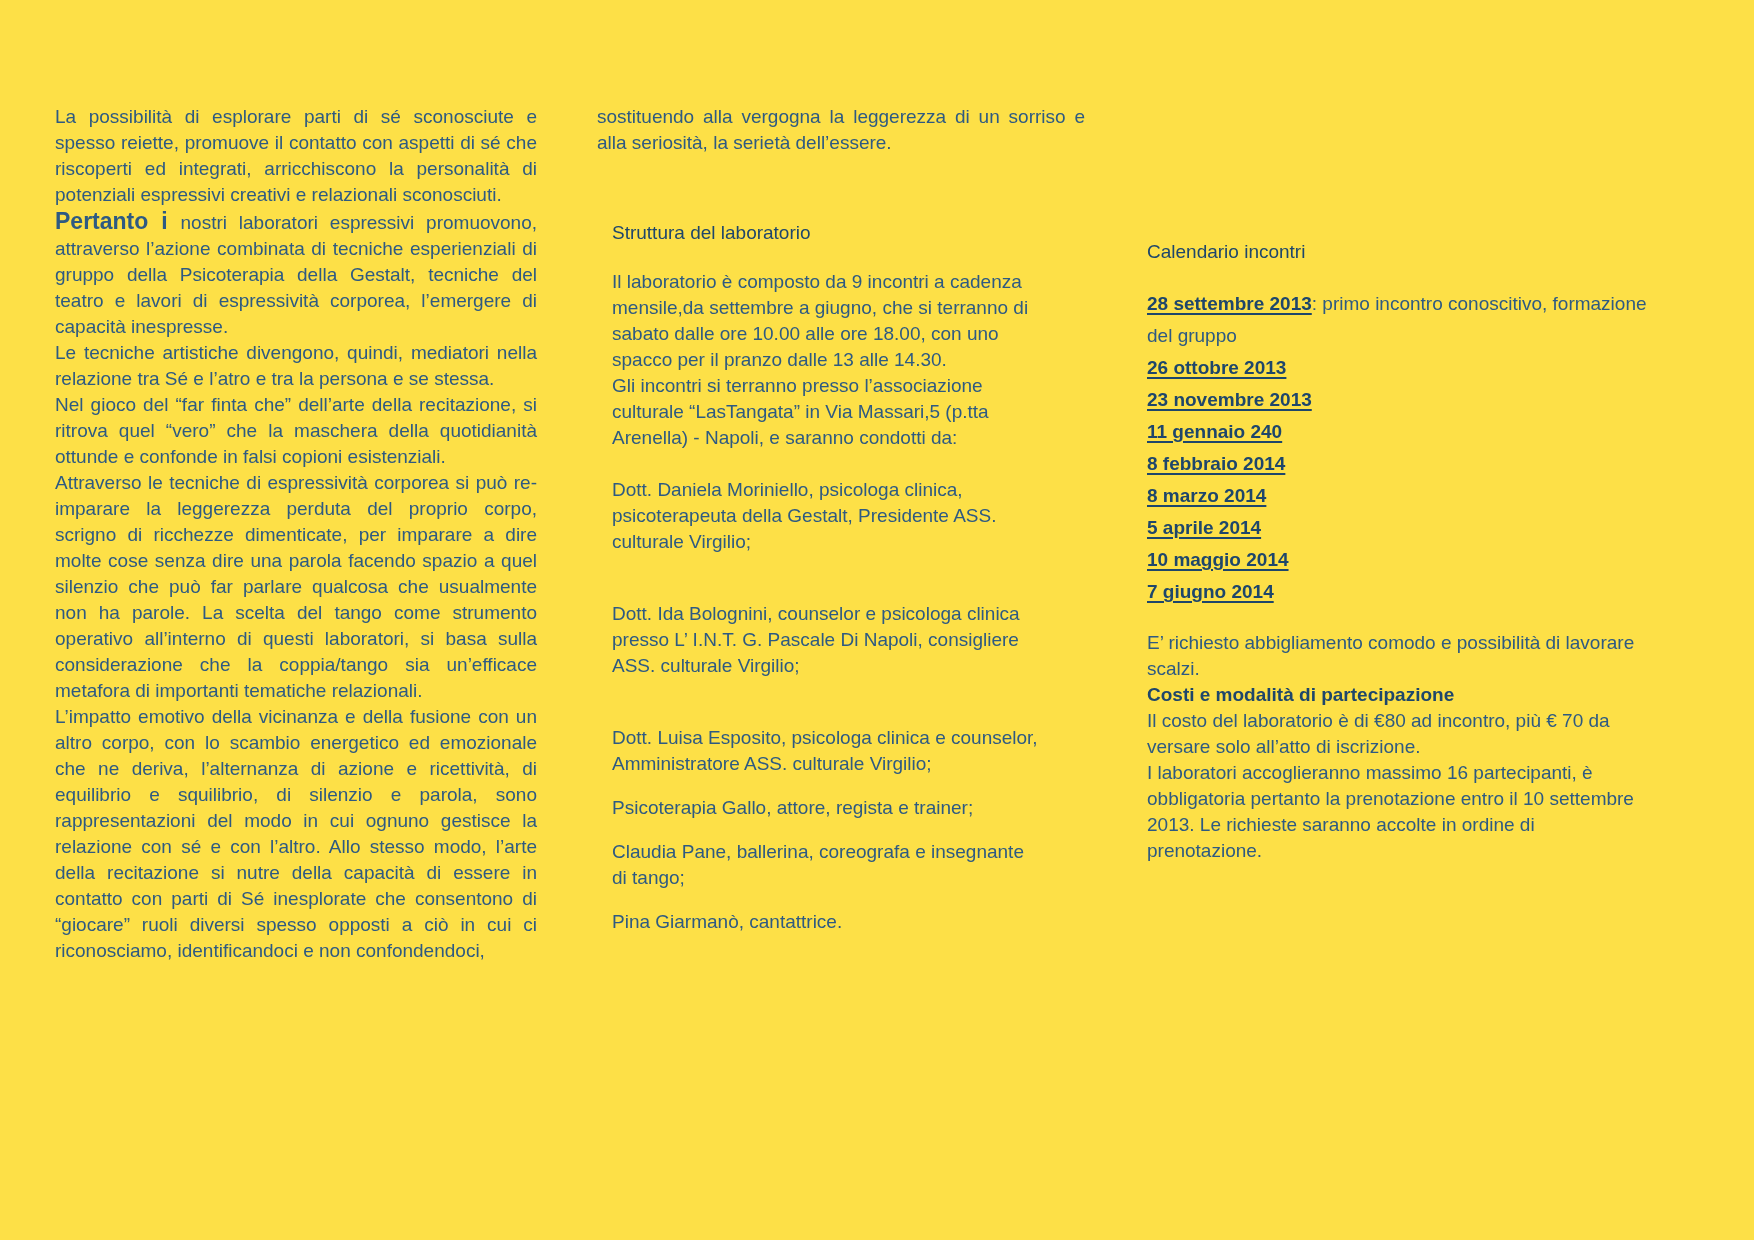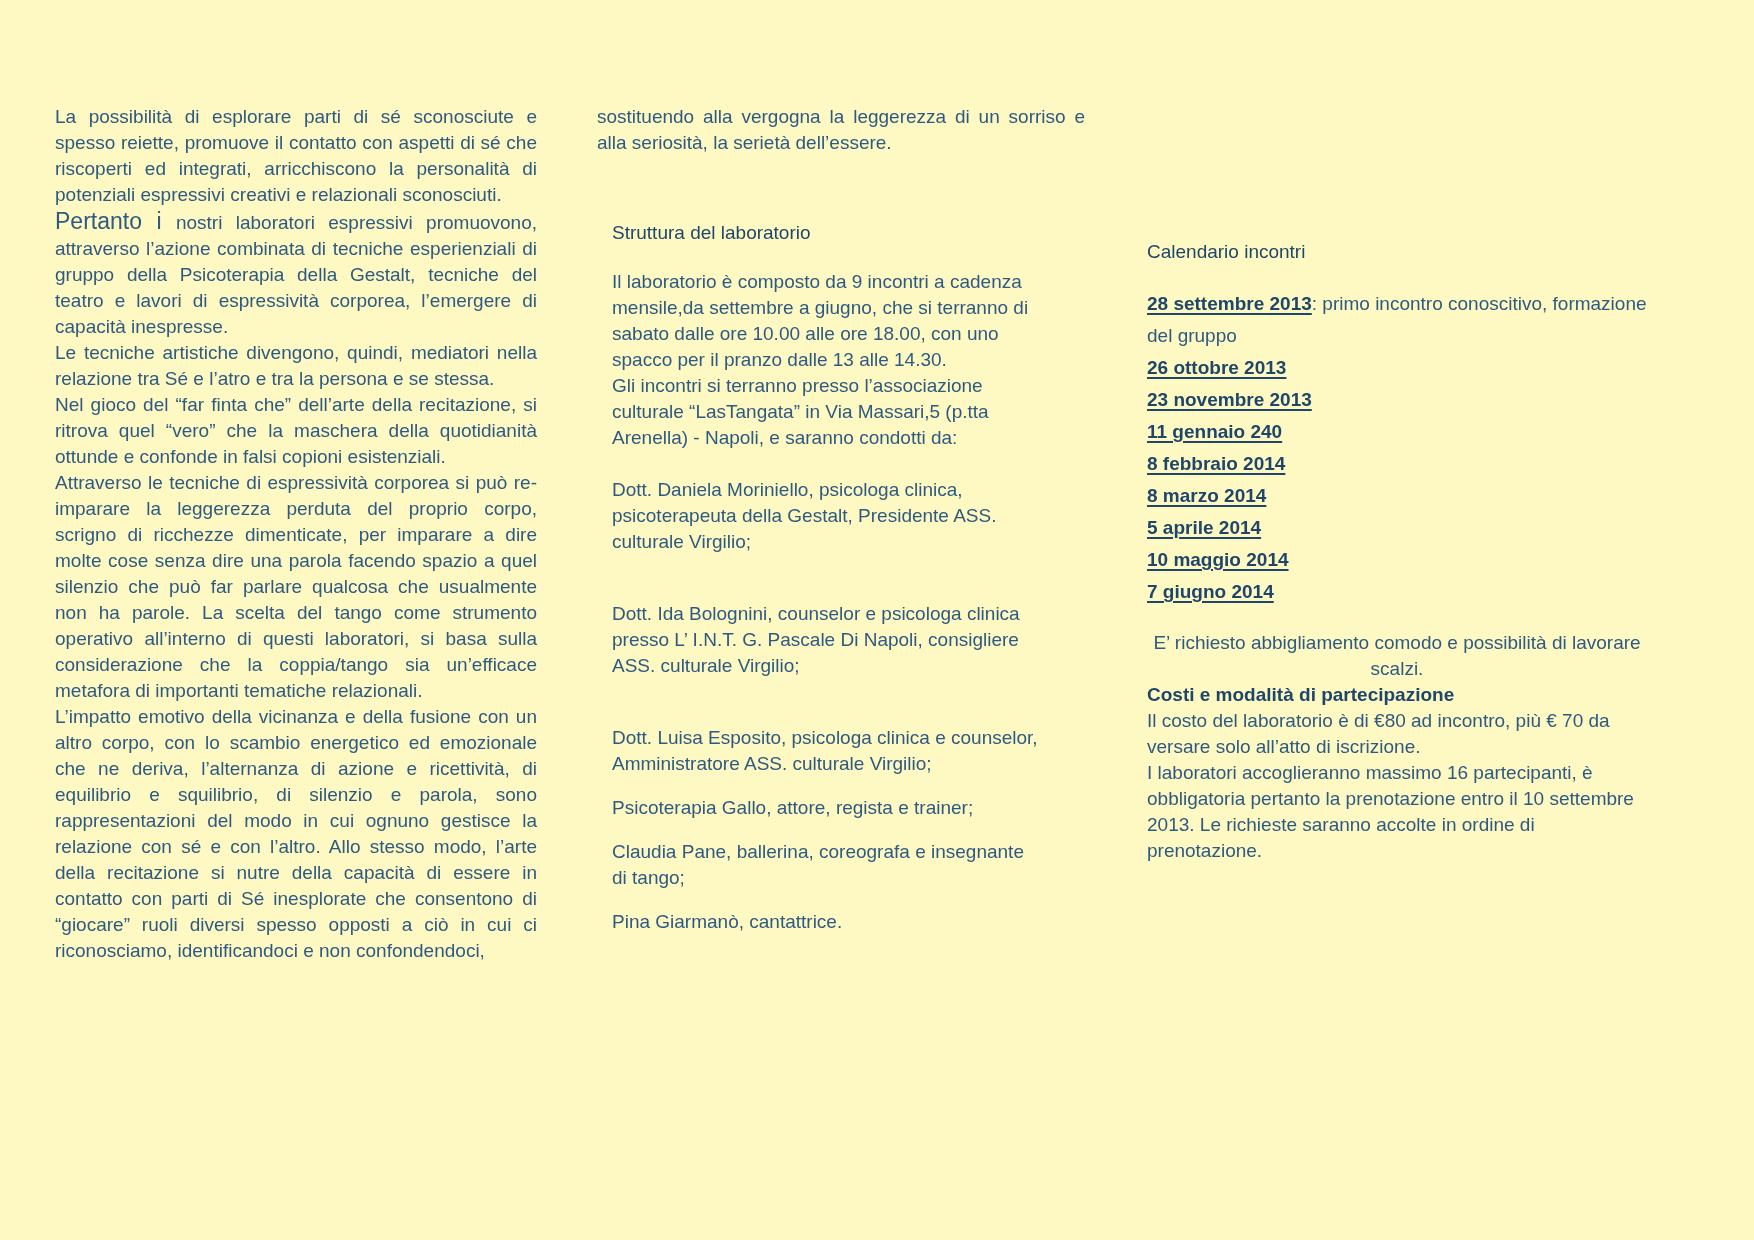--- a/index.html
+++ b/index.html
@@ -1,35 +1,35 @@
 <!DOCTYPE html>
 <html lang="it"><head>
 <meta charset="utf-8">
 <style>
   html, body { margin: 0; padding: 0; background: #ffffff; }
   .page {
     position: relative;
     width: 1754px;
     height: 1240px;
-    background: #fef9c3;
+    background: #fde047;
     font-family: "Liberation Sans", sans-serif;
     color: #2e5a82;
     overflow: hidden;
   }
   .block { position: absolute; font-size: 19px; line-height: 26px; }
   .block p { margin: 0; }
   .justify { text-align: justify; }
   .gap-top { margin-top: 26px; }
 
   #col1 { left: 55px;  top: 104px; width: 482px; }
   #col2cont { left: 597px; top: 104px; width: 488px; }
   #col2 { left: 612px; top: 220px; width: 430px; }
   #col3 { left: 1147px; top: 220px; width: 500px; margin-top: 19px; }
 
-  .lead-large { font-size: 23px; }
+  .lead-large { font-size: 23px; font-weight: bold; }
 
   .section-title {
     font-size: 19px;
     font-weight: normal;
     color: #1e466b;
     margin: 0 0 23px 0;
   }
   .sub-title {
     font-weight: bold;
     color: #1e466b;
@@ -44,21 +44,21 @@
   .dates { line-height: 32px; color: #1e466b; }
   .dates .entry { margin: 0; }
   .date-link {
     font-weight: bold;
     text-decoration: underline;
     text-decoration-thickness: 2px;
     text-underline-offset: 3px;
   }
   .date-tail { color: #2e5a82; font-weight: normal; }
 
-  .note { margin-top: 22px !important; text-align: center; }
+  .note { margin-top: 22px !important; }
 </style>
 </head>
 <body>
 
 <div class="page">
 
   <div id="col1" class="block justify">
     <p>La possibilità di esplorare parti di sé sconosciute e spesso reiette, promuove il contatto con aspetti di sé che riscoperti ed integrati, arricchiscono la personalità di potenziali espressivi creativi e relazionali sconosciuti.</p>
     <p><span class="lead-large">Pertanto i </span><span>nostri laboratori espressivi promuovono, attraverso l’azione combinata di tecniche esperienziali di gruppo della Psicoterapia della Gestalt, tecniche del teatro e lavori di espressività corporea, l’emergere di capacità inespresse.</span></p>
     <p>Le tecniche artistiche divengono, quindi, mediatori nella relazione tra Sé e l’atro e tra la persona e se stessa.</p>

